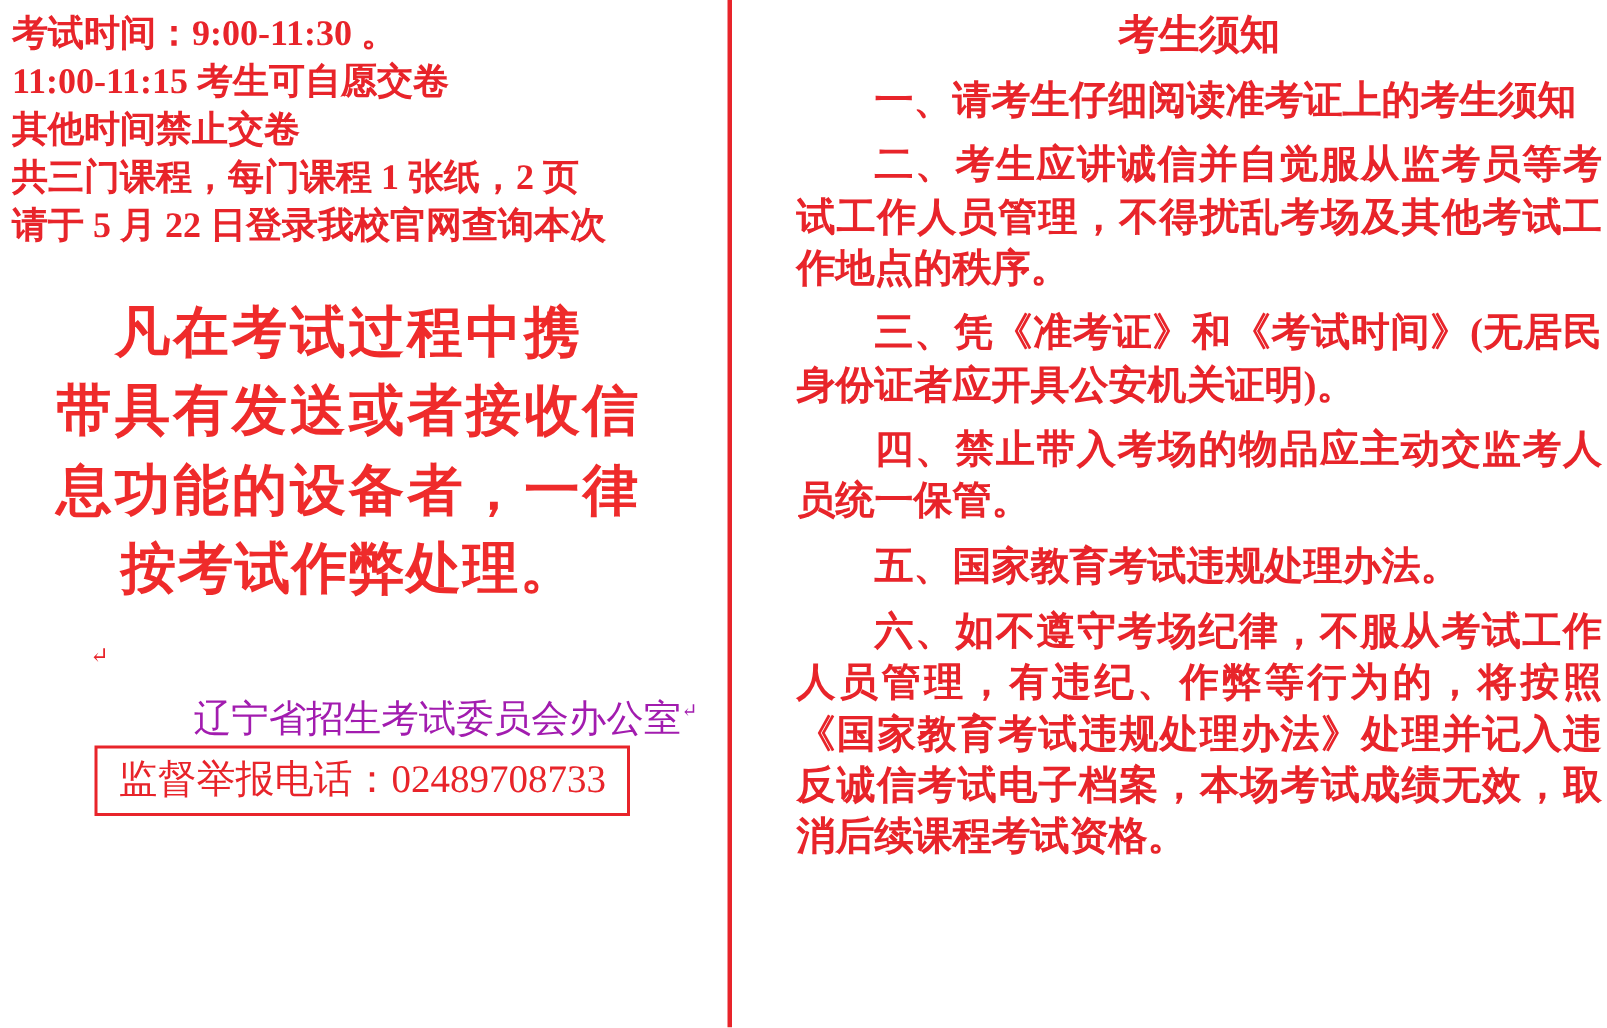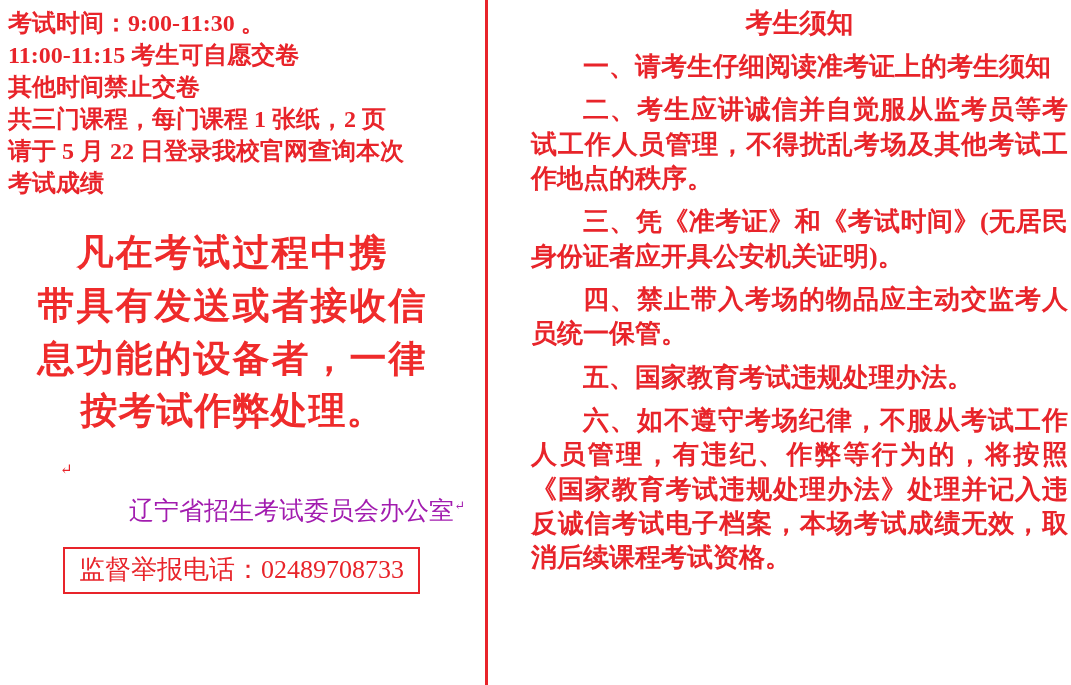--- a/index.html
+++ b/index.html
@@ -72,21 +72,21 @@
     padding-right: 10px;
     font-size: 25px;
     color: #a21caf;
     white-space: nowrap;
   }
   .office .caret {
     font-size: 13px;
     vertical-align: super;
   }
   .hotline-wrap {
-    margin-top: 20px;
+    margin-top: 2px;
     display: flex;
     justify-content: center;
     text-align: right;
   }
   .hotline {
     border: 2px solid #e8242a;
     padding: 3px 14px 5px 14px;
     font-size: 26px;
     white-space: nowrap;
     color: #e8242a;
@@ -128,21 +128,20 @@
 <div class="page">
 
   <div class="left-panel">
 
     <div class="left-lines">
       <div class="ln">考试时间：9:00-11:30 。</div>
       <div class="ln">11:00-11:15 考生可自愿交卷</div>
       <div class="ln">其他时间禁止交卷</div>
       <div class="ln">共三门课程，每门课程 1 张纸，2 页</div>
       <div class="ln">请于 5 月 22 日登录我校官网查询本次</div>
-      <div class="ln">考试成绩</div>
     </div>
 
     <div class="banner">
       <span class="bl">凡在考试过程中携</span>
       <span class="bl">带具有发送或者接收信</span>
       <span class="bl">息功能的设备者，一律</span>
       <span class="bl last">按考试作弊处理。</span>
     </div>
 
     <div class="tiny-mark">↵</div>

